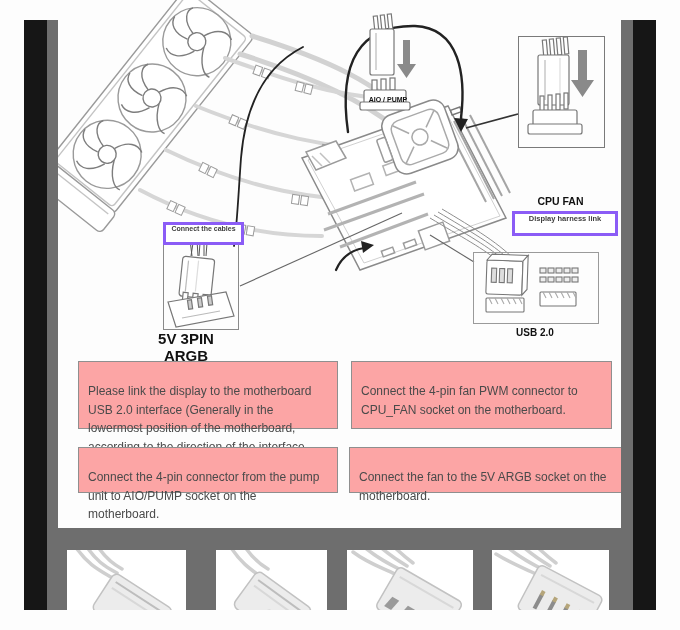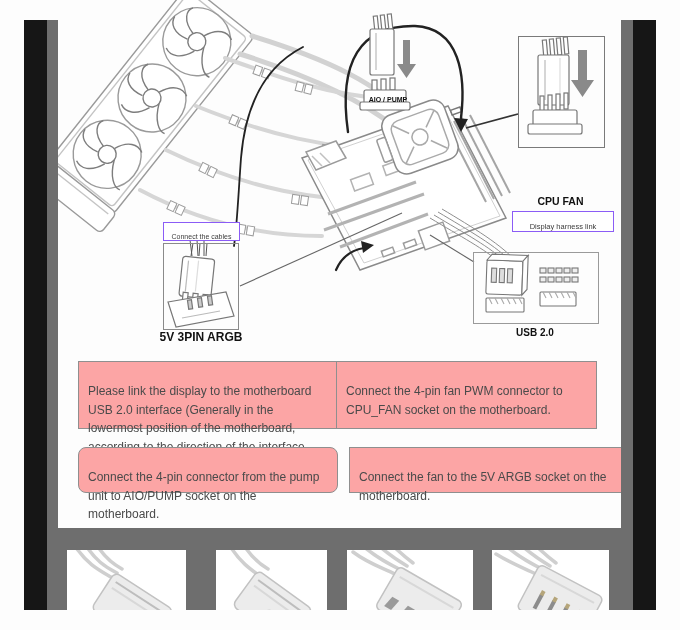--- a/index.html
+++ b/index.html
@@ -8,22 +8,22 @@
   .abs{position:absolute;}
   
   .bar{position:absolute;top:20px;height:590px;}
   .bar.blk{background:#161616;}
   .bar.gry{background:#6e6e6e;}
   .bottom-gray{position:absolute;left:47px;top:528px;width:586px;height:82px;background:#6e6e6e;}
   .thumb{position:absolute;top:550px;height:60px;background:#fff;overflow:hidden;}
   
   .diagram{position:absolute;left:0;top:0;width:680px;height:630px;}
   
-  .tagbox{position:absolute;background:#fff;border:1px solid #8b5cf6;color:#3d3d3d;
-          font-size:7.5px;display:flex;align-items:flex-end;justify-content:center;text-align:center;}
+  .tagbox{position:absolute;background:#fff;border:3px solid #8b5cf6;color:#3d3d3d;
+          font-size:7.5px;display:flex;align-items:flex-start;justify-content:center;text-align:center;font-weight:bold;}
   .biglabel{position:absolute;color:#111;font-weight:700;text-align:center;}
   
   .note{position:absolute;border:1px solid #8f8f8f;background:#fca5a5;color:#4a4a4a;
         font-size:12px;line-height:1.55;padding:20px 9px;box-sizing:border-box;}
 </style>
 </head>
 <body>
 
 <div class="canvas">
 
@@ -254,27 +254,27 @@
       <span>Connect the cables</span>
     </div>
 
   <div class="tagbox" style="left:512px;top:211px;width:100px;height:19px;">
       <span>Display harness link</span>
     </div>
 
   <div class="biglabel" style="left:358px;top:96px;width:60px;font-size:7px;">AIO / PUMP</div>
   <div class="biglabel" style="left:518px;top:151px;width:85px;font-size:10.5px;margin-top:44px;">CPU FAN</div>
   <div class="biglabel" style="left:473px;top:327px;width:124px;font-size:10px;">USB 2.0</div>
-  <div class="biglabel" style="left:150px;top:330px;width:102px;font-size:12px;">5V 3PIN ARGB</div>
+  <div class="biglabel" style="left:135px;top:330px;width:102px;font-size:15px;">5V 3PIN ARGB</div>
 
   <div class="note" style="left:78px;top:361px;width:260px;height:68px;"><span>Please link the display to the motherboard USB 2.0 interface (Generally in the lowermost position of the motherboard, according to the direction of the interface gap can be inserted guests can check according to the motherboard manual)</span></div>
 
-  <div class="note" style="left:336px;top:361px;width:261px;height:68px;"><span>Connect the 4-pin fan PWM connector to CPU_FAN socket on the motherboard.</span></div>
-
-  <div class="note" style="left:78px;top:447px;width:260px;height:46px;border-radius:8px;"><span>Connect the 4-pin connector from the pump unit to AIO/PUMP socket on the motherboard.</span></div>
+  <div class="note" style="left:351px;top:361px;width:261px;height:68px;"><span>Connect the 4-pin fan PWM connector to CPU_FAN socket on the motherboard.</span></div>
+
+  <div class="note" style="left:78px;top:447px;width:260px;height:46px;"><span>Connect the 4-pin connector from the pump unit to AIO/PUMP socket on the motherboard.</span></div>
 
   <div class="note" style="left:349px;top:447px;width:274px;height:46px;"><span>Connect the fan to the 5V ARGB socket on the motherboard.</span></div>
 
   <div class="bar blk" style="left:24px;width:23px;"></div>
   <div class="bar gry" style="left:47px;width:11px;"></div>
   <div class="bar gry" style="left:621px;width:12px;"></div>
   <div class="bar blk" style="left:633px;width:23px;"></div>
   <div class="bottom-gray"></div>
 
   <div class="thumb" style="left:67px;width:119px;">

